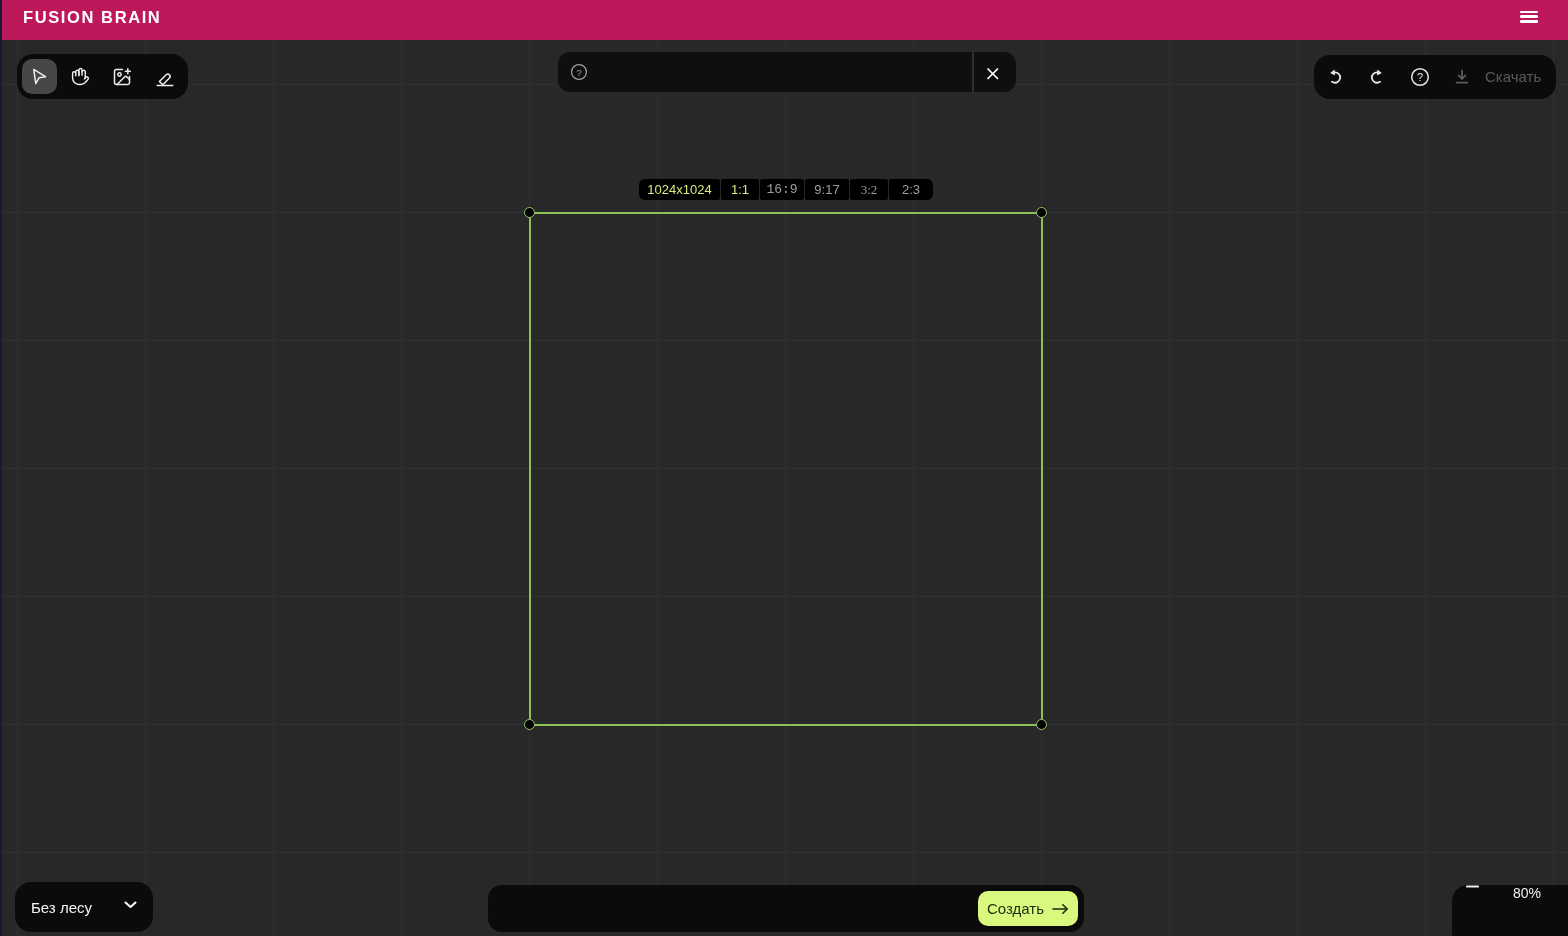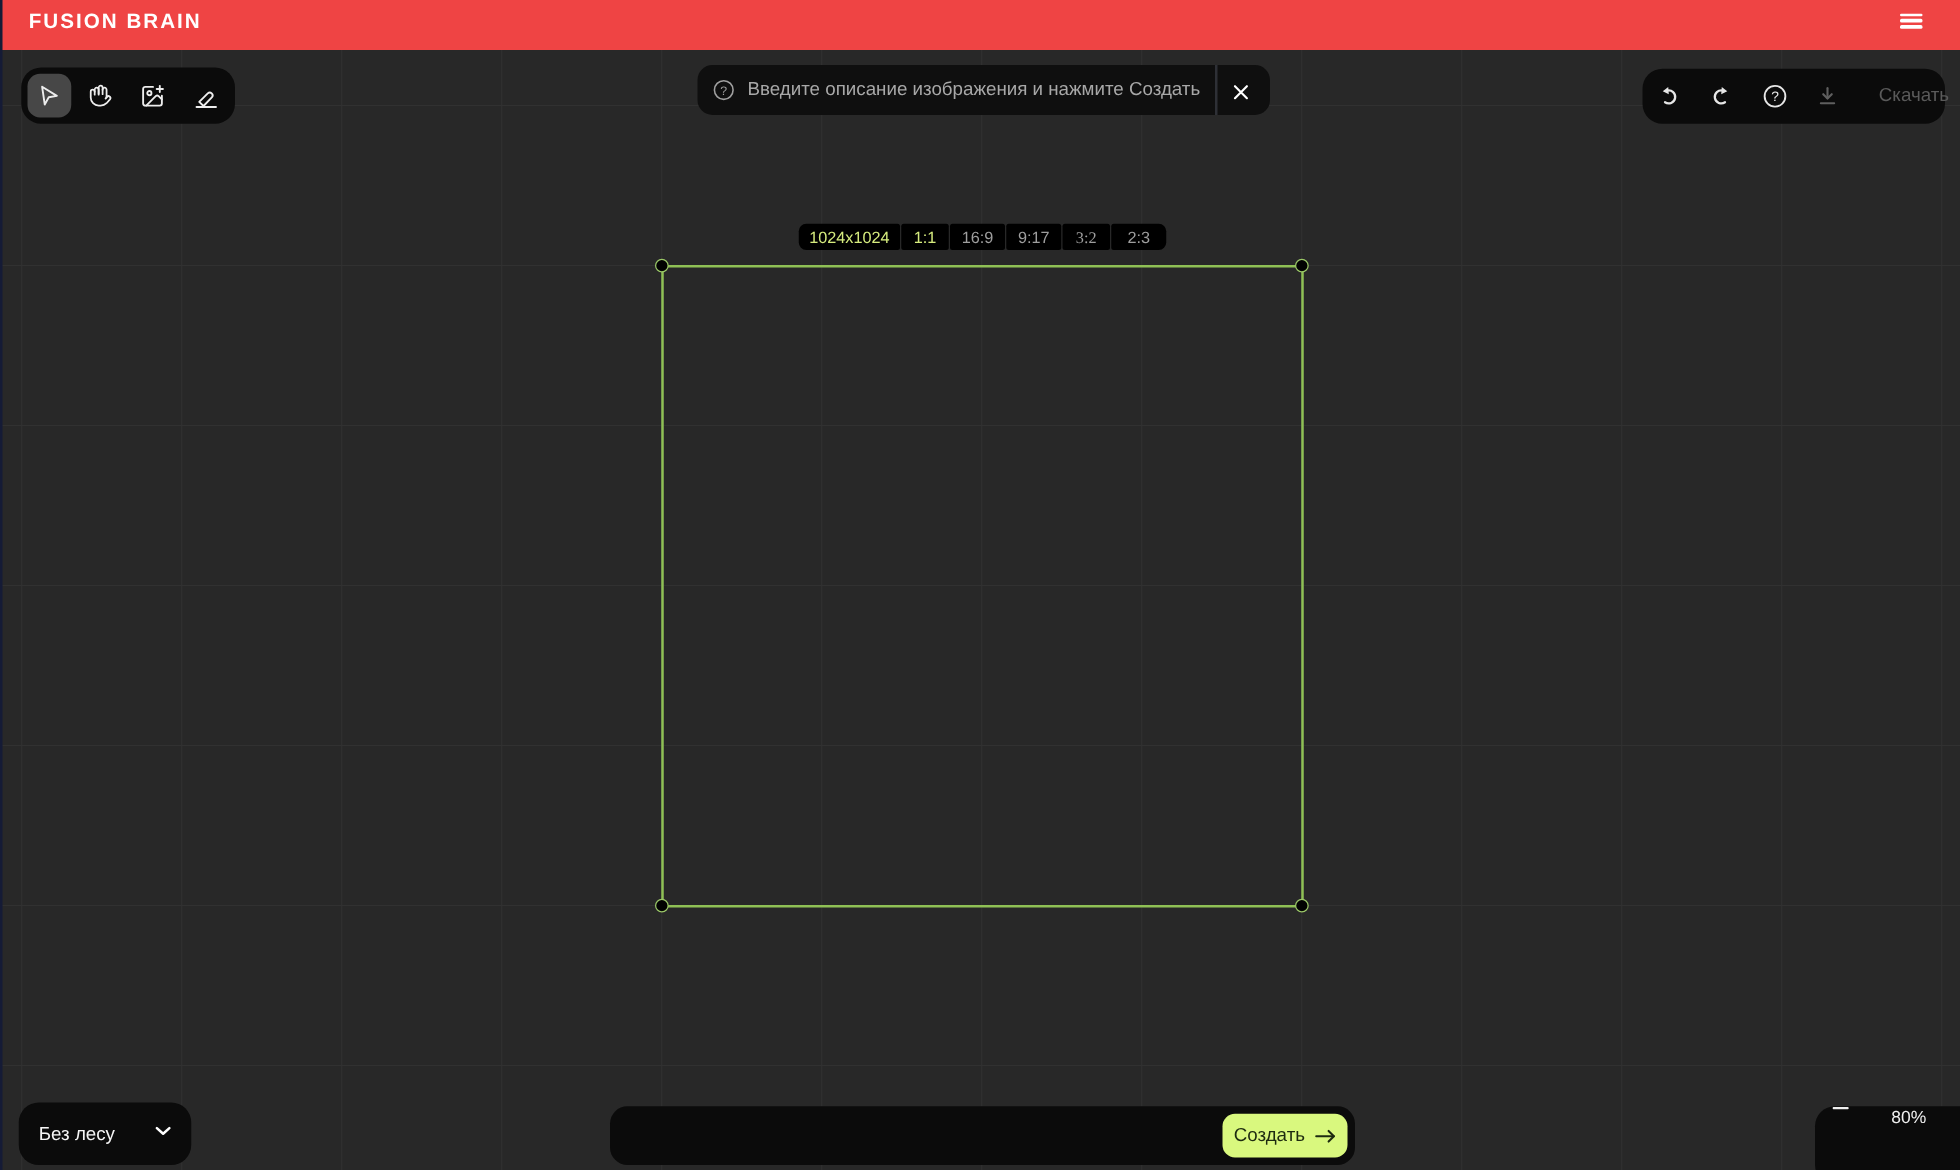--- a/index.html
+++ b/index.html
@@ -8,21 +8,21 @@
   #canvas {
     position:absolute; left:0; top:0; width:1568px; height:936px;
     background-color:#282828;
     background-image:
       linear-gradient(to right, #313131 1px, transparent 1px),
       linear-gradient(to bottom, #313131 1px, transparent 1px);
     background-size:128px 128px;
     background-position:17px 84px;
   }
   #header {
-    position:absolute; left:0; top:0; width:1568px; height:40px; background:#ef4444;
+    position:absolute; left:0; top:0; width:1568px; height:40px; background:#be185d;
   }
   #logo {
     position:absolute; left:23px; top:8px; color:#fff; font-size:16.5px; font-weight:bold;
     letter-spacing:1.6px; white-space:nowrap;
   }
   #burger { position:absolute; left:1520px; top:10.5px; width:18px; }
   #burger div { height:2.6px; background:#fff; border-radius:1.3px; margin-bottom:2.4px; }
   #navy { position:absolute; left:0; top:0; width:2px; height:936px; background:#151b36; z-index:50; }
 
   .panel { position:absolute; background:#0b0b0b; border-radius:16px; }
@@ -124,21 +124,20 @@
       <path d="M5.4 14.5 L12.2 7.7 a2.3 2.3 0 0 1 3.25 3.25 L8.8 17.8 Z"></path>
     </svg>
   </div>
 </div>
 
 <div id="tip" class="panel">
   <svg style="position:absolute;left:12px;top:11px;" width="18" height="18" viewBox="0 0 20 20" fill="none">
     <circle cx="10" cy="10" r="8.3" stroke="#9f9f9f" stroke-width="1.4"></circle>
     <text x="10" y="14.2" text-anchor="middle" font-size="11" fill="#9f9f9f" font-family="Liberation Sans">?</text>
   </svg>
-  <div class="txt">Введите описание изображения и нажмите Создать</div>
   <div class="sep"></div>
   <svg style="position:absolute;left:427.5px;top:14.5px;" width="13.5" height="13.5" viewBox="0 0 15 15" stroke="#fff" stroke-width="1.9" stroke-linecap="round">
     <path d="M2.2 2.2 L12.8 12.8 M12.8 2.2 L2.2 12.8"></path>
   </svg>
 </div>
 
 <div class="panel" id="trbar">
   <div class="tricon" style="left:0;">
     <svg width="20" height="20" viewBox="0 0 20 20" fill="none" stroke="#e6e6e6" stroke-width="1.8" stroke-linecap="round">
       <path d="M8.65 5.5 A5.2 5.2 0 1 1 7.0 14.8"></path>
@@ -157,27 +156,27 @@
       <text x="10" y="14.2" text-anchor="middle" font-size="11" fill="#e6e6e6" font-family="Liberation Sans">?</text>
     </svg>
   </div>
   <div class="tricon" style="left:126.5px;">
     <svg width="20" height="20" viewBox="0 0 20 20" fill="none" stroke="#5f5f5f" stroke-width="1.7" stroke-linecap="round" stroke-linejoin="round">
       <path d="M10 3.5 V11.5"></path>
         <path d="M6.6 8.4 L10 11.8 L13.4 8.4"></path>
         <path d="M4.7 15.6 H15.3"></path>
     </svg>
   </div>
-  <div style="position:absolute; left:171px; top:0; height:44px; line-height:44px; color:#5a5a5a; font-size:15px;margin-left:18px;">Скачать</div>
+  <div style="position:absolute; left:171px; top:0; height:44px; line-height:44px; color:#5a5a5a; font-size:15px;">Скачать</div>
 </div>
 
 <div id="aspects">
   <div class="chip first on" style="width:81px;">1024x1024</div>
   <div class="chip on" style="width:38px;">1:1</div>
-  <div class="chip" style="width:44px;">16:9</div>
+  <div class="chip" style="width:44px;font-family:Liberation Mono, monospace;">16:9</div>
   <div class="chip" style="width:44px;">9:17</div>
   <div class="chip" style="width:38px;font-family:Liberation Serif, serif;">3:2</div>
   <div class="chip last" style="width:44px;">2:3</div>
 </div>
 
 <div id="selrect"></div>
 <div class="handle" style="left:523.5px; top:206.5px;"></div>
 <div class="handle" style="left:1035.5px; top:206.5px;"></div>
 <div class="handle" style="left:523.5px; top:718.5px;"></div>
 <div class="handle" style="left:1035.5px; top:718.5px;"></div>

